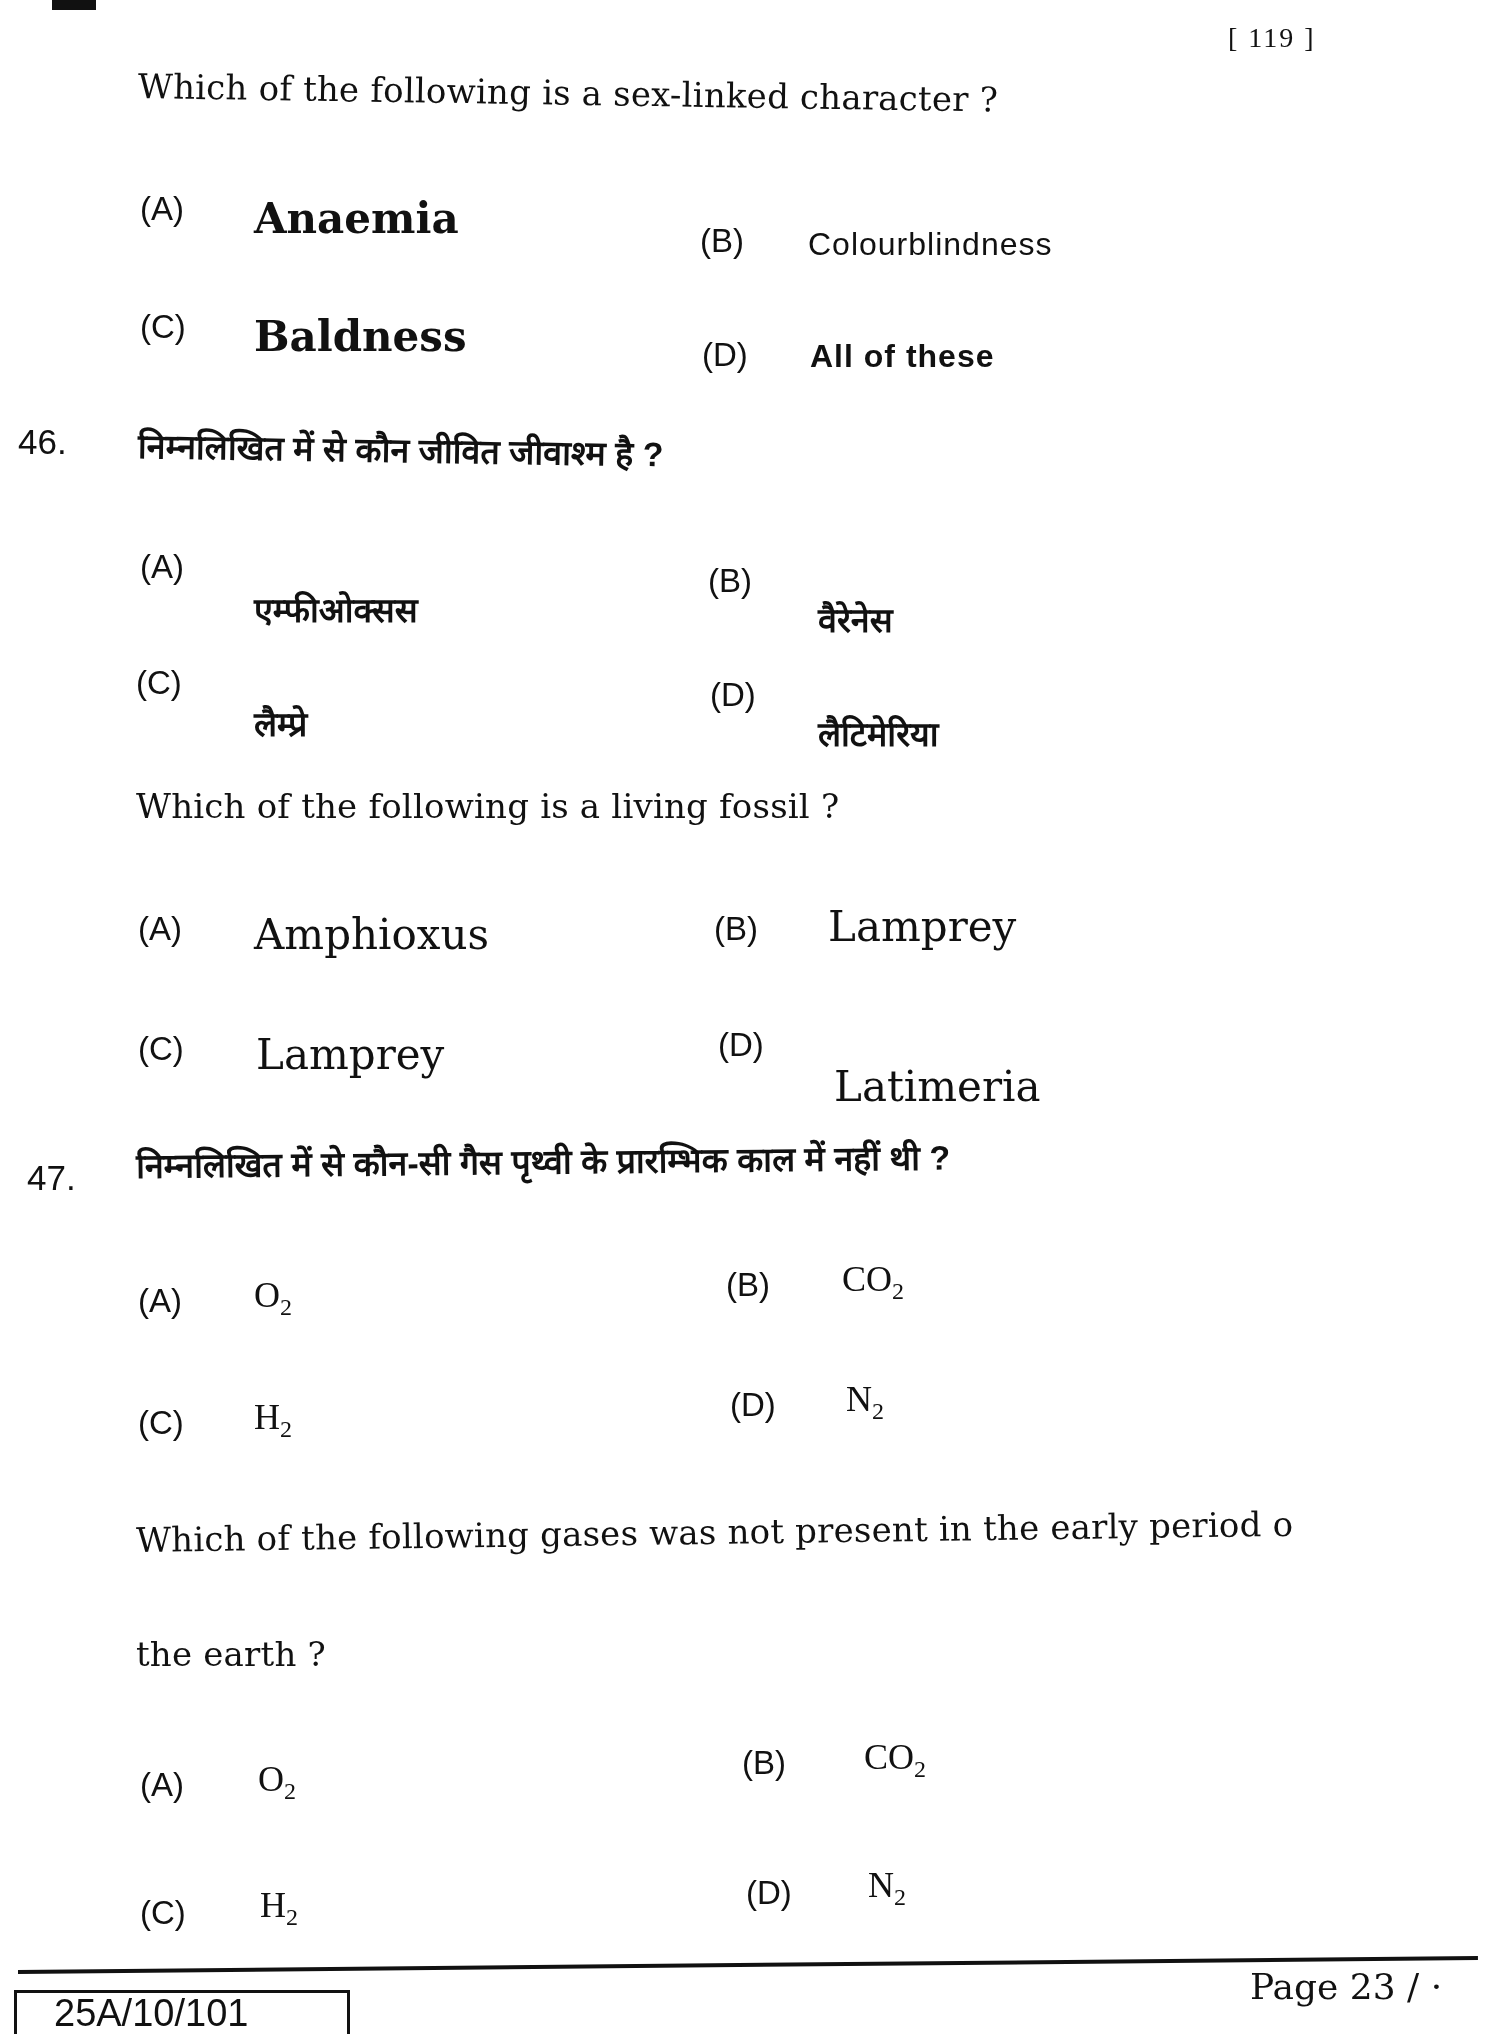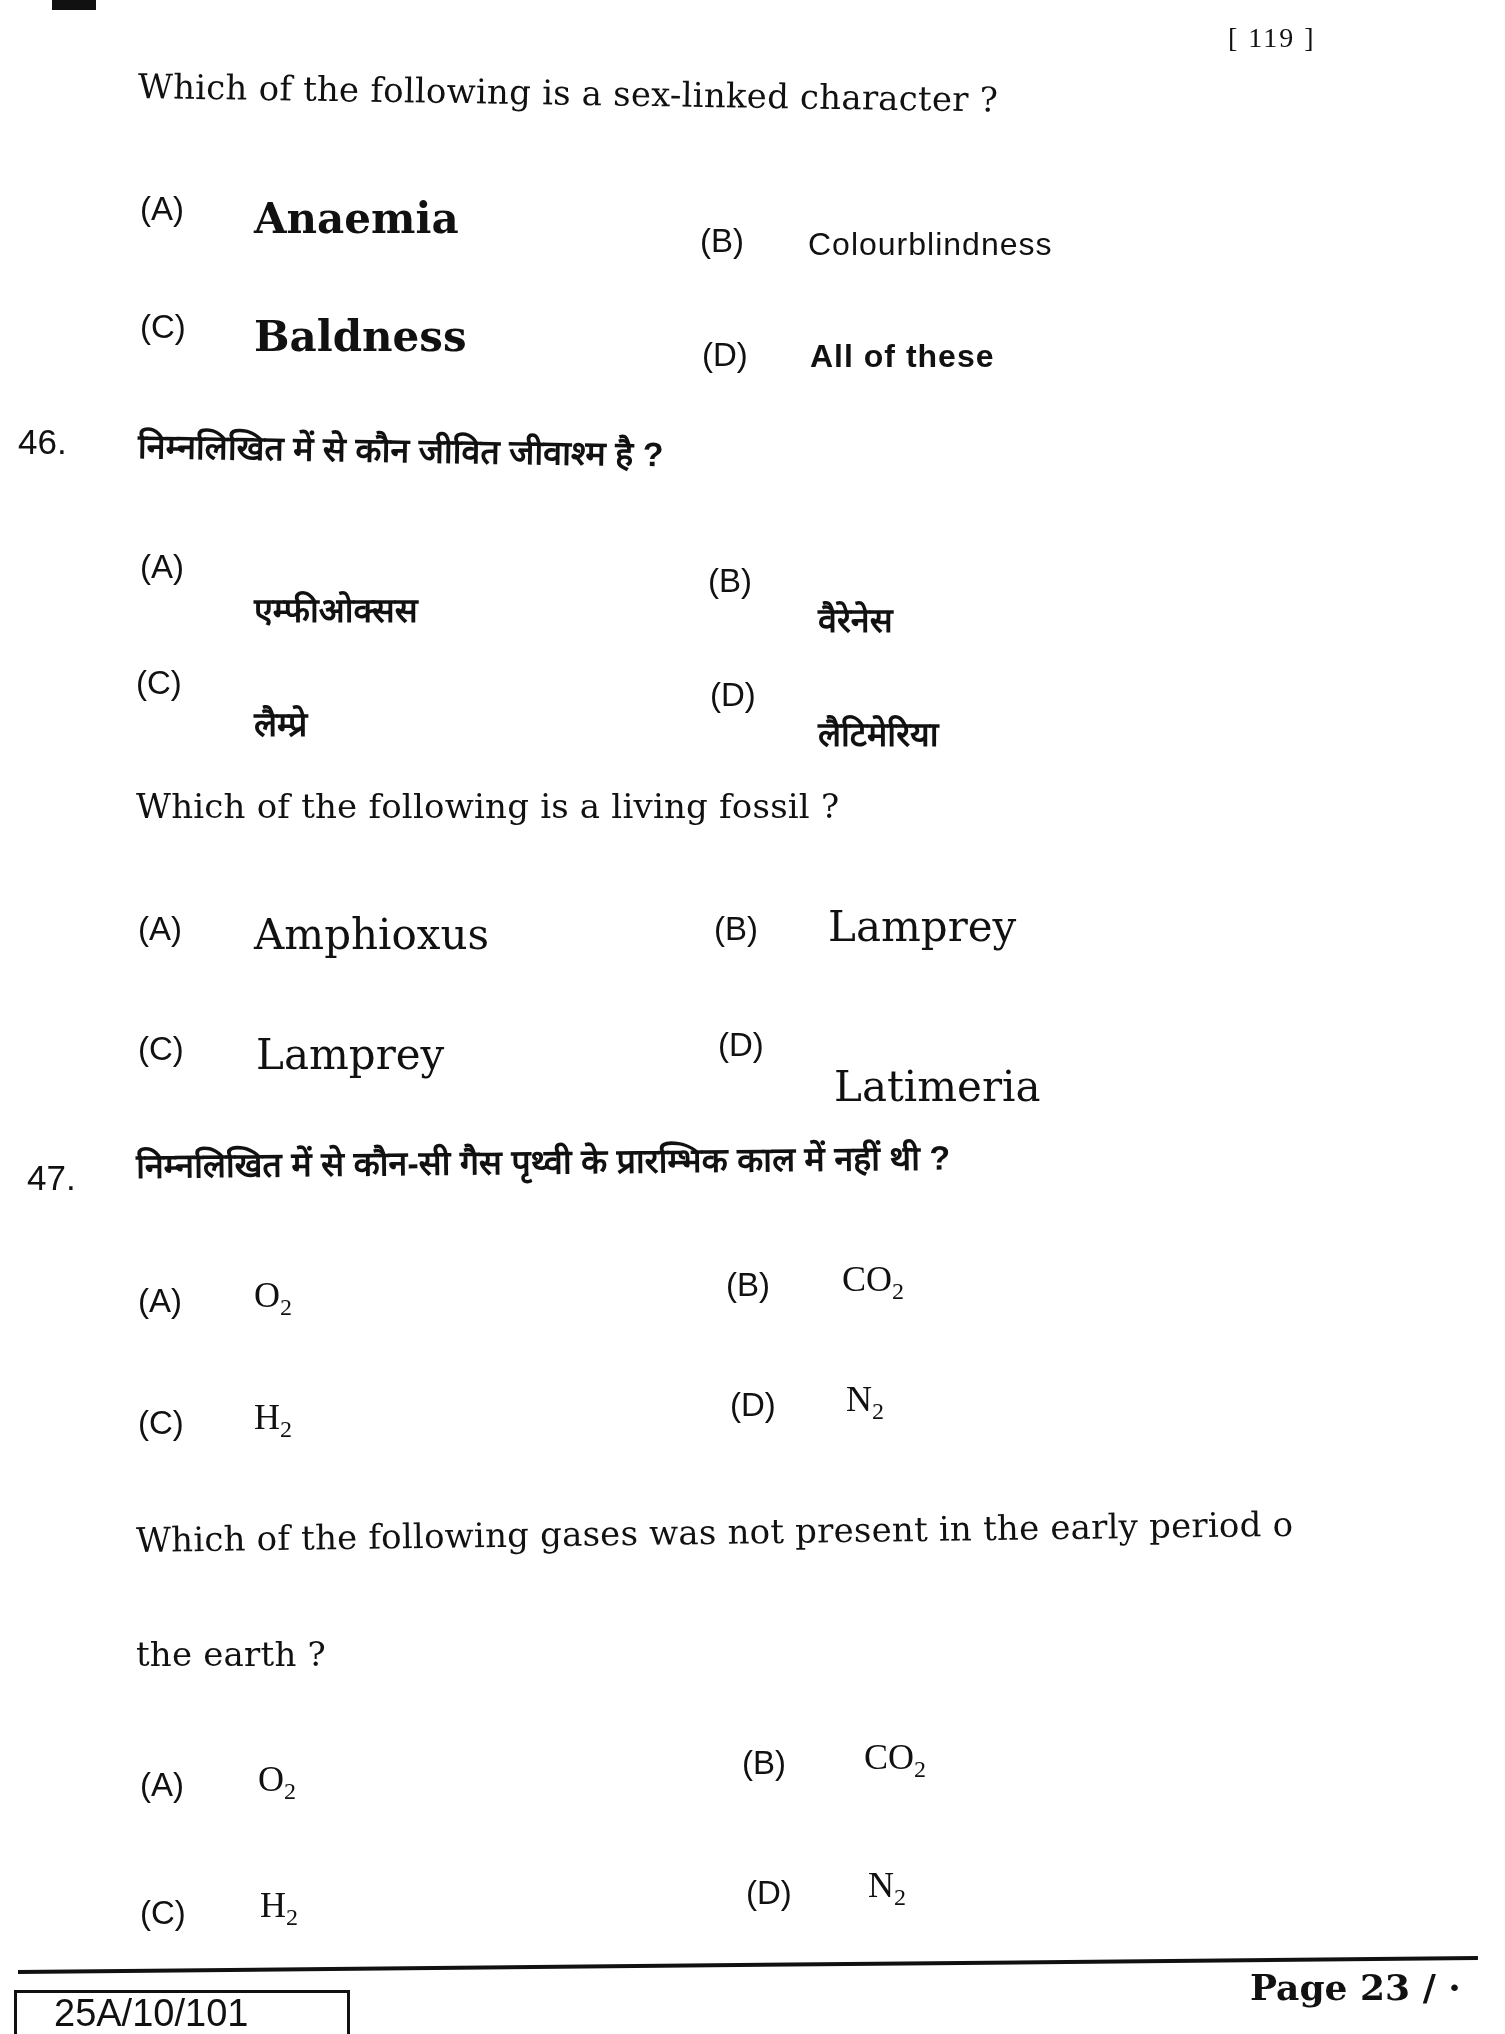--- a/index.html
+++ b/index.html
@@ -67,21 +67,21 @@
     }
     .footer-code-box {
       left: 14px; top: 1990px; width: 330px; height: 60px;
       border: 3px solid #111; border-bottom: none;
     }
     .footer-code {
       left: 54px; top: 1992px; font-size: 38px;
       font-family: "Liberation Sans", sans-serif;
     }
     .footer-page {
-      left: 1250px; top: 1966px; font-size: 36px; font-weight: bold;
+      left: 1250px; top: 1966px; font-size: 36px; font-weight: normal;
       font-family: "DejaVu Serif", serif;
     }
     .rot1 { transform: rotate(0.9deg); transform-origin: left center; }
     .rot2 { transform: rotate(-0.6deg); transform-origin: left center; }
     .rot3 { transform: rotate(-0.8deg); transform-origin: left center; }
   </style>
 </head>
 <body>
 
 <div class="abs corner-mark"></div>

